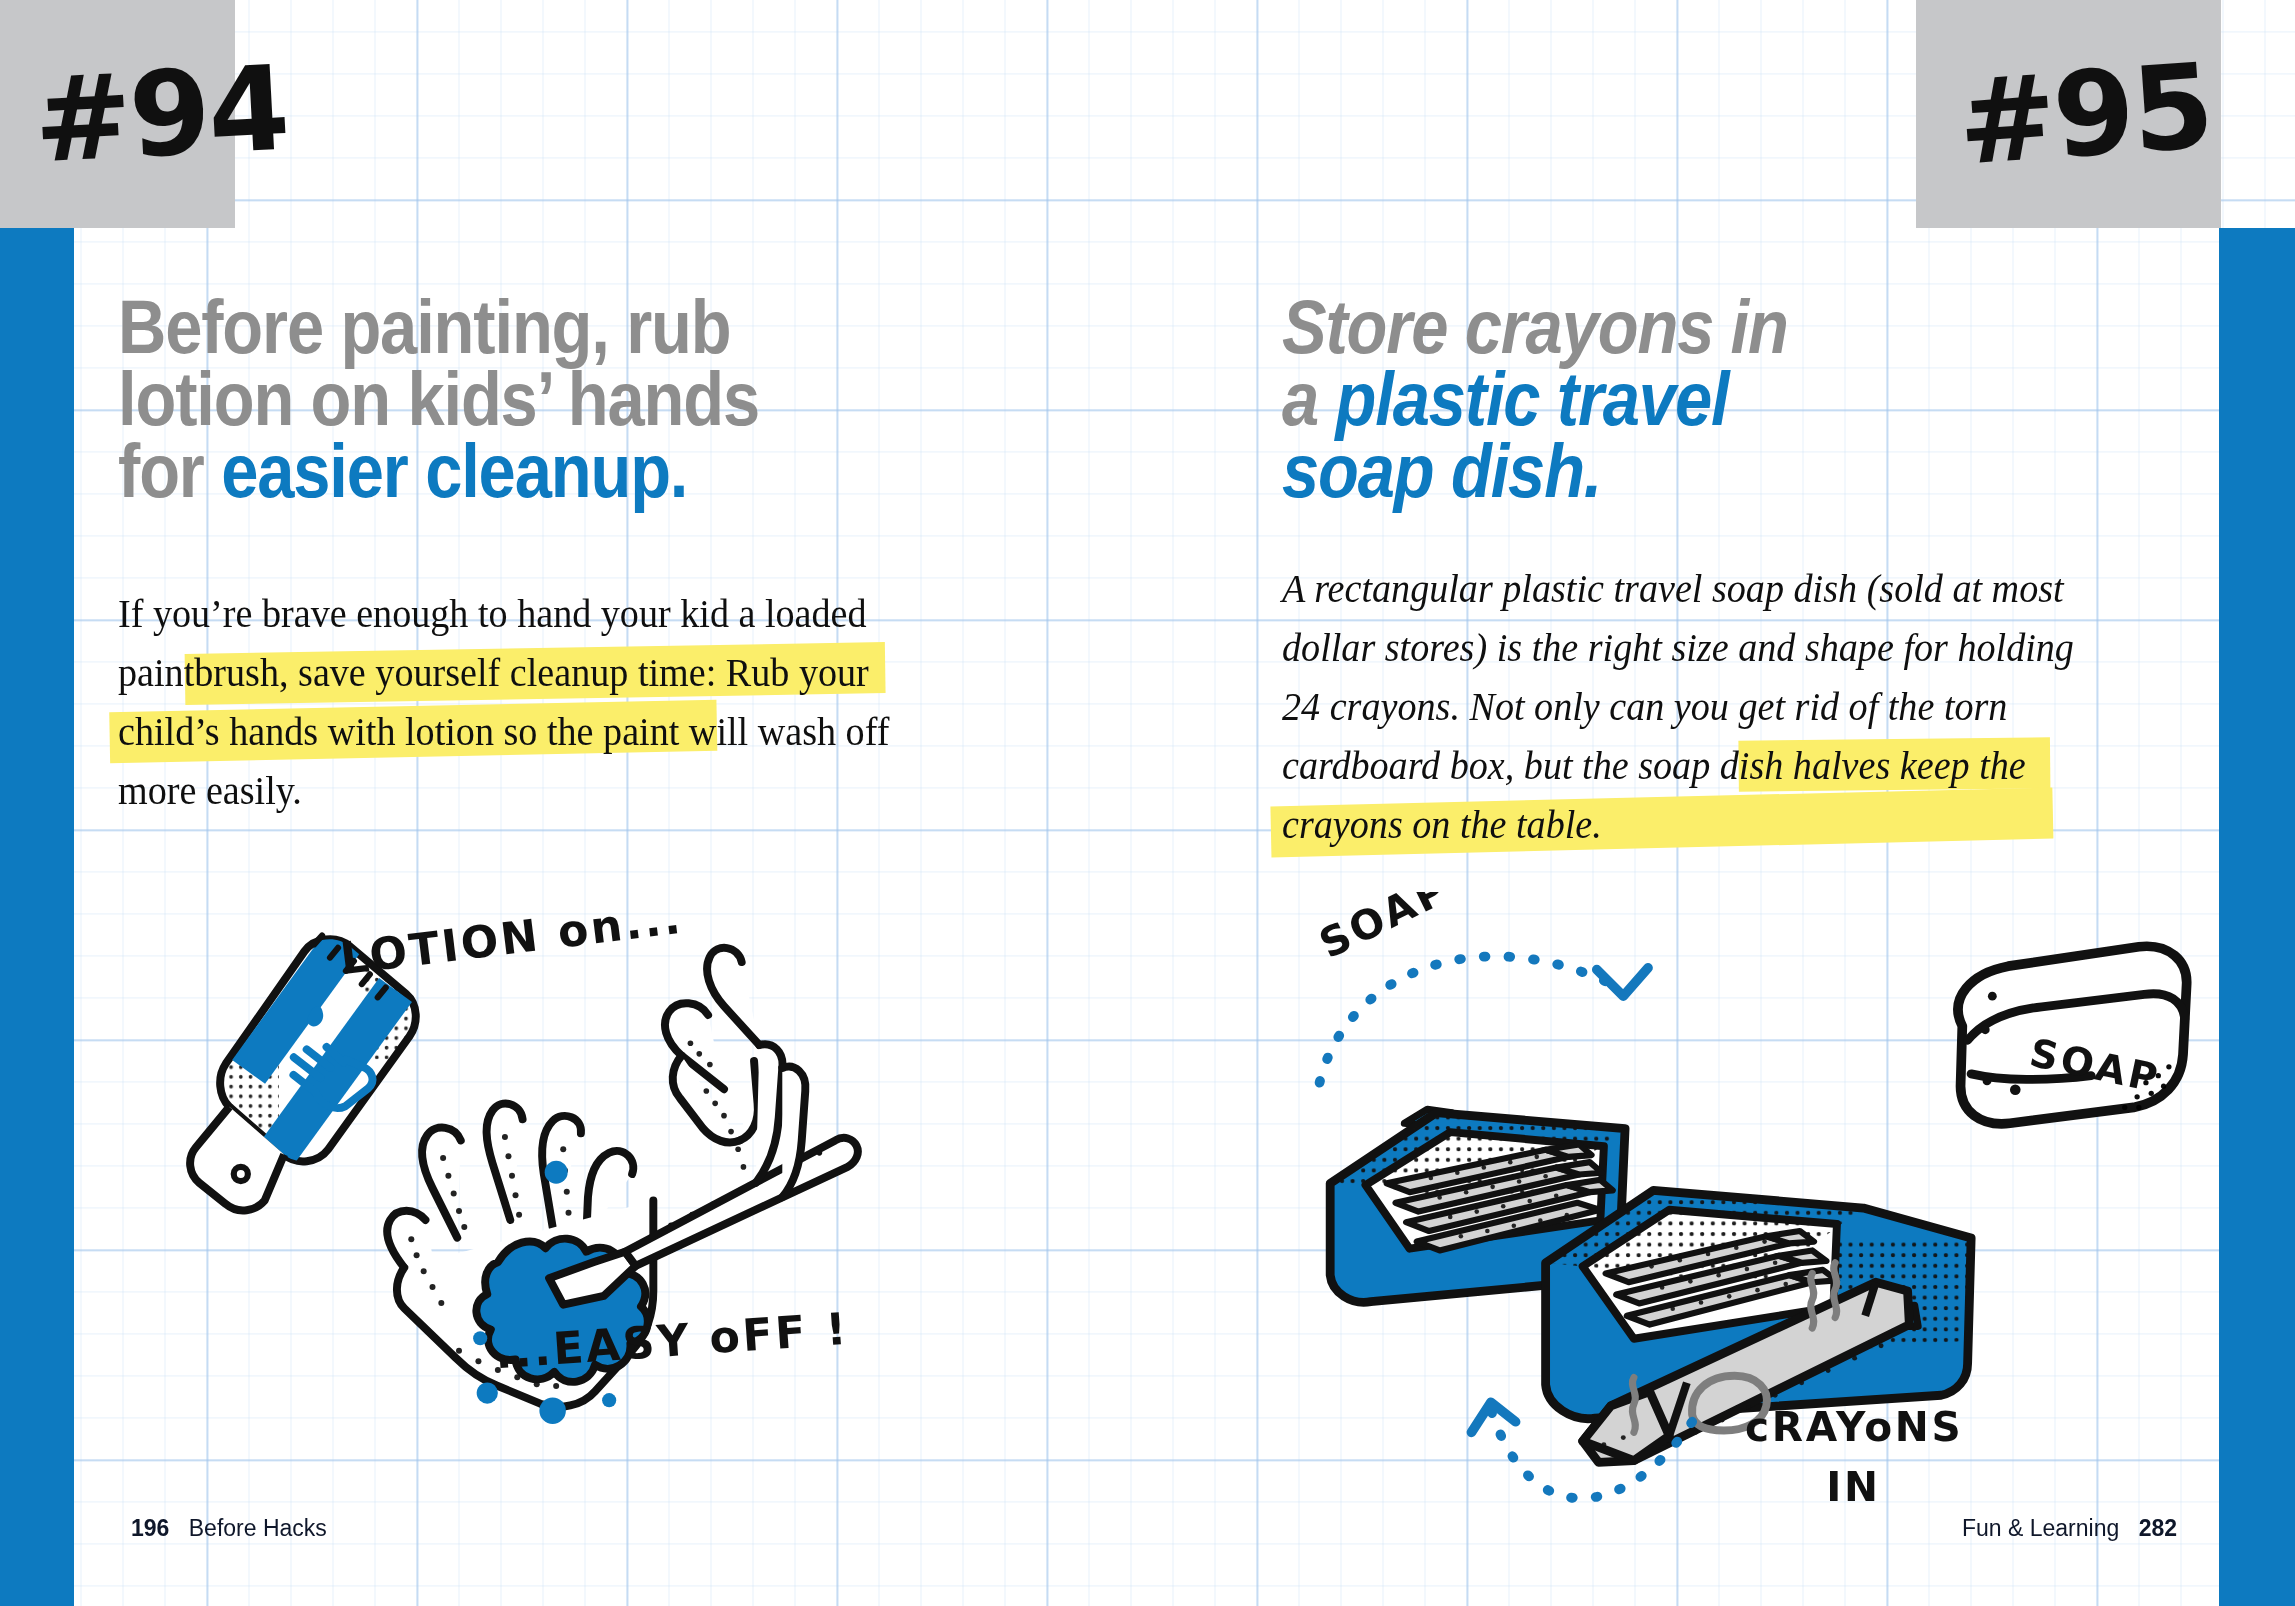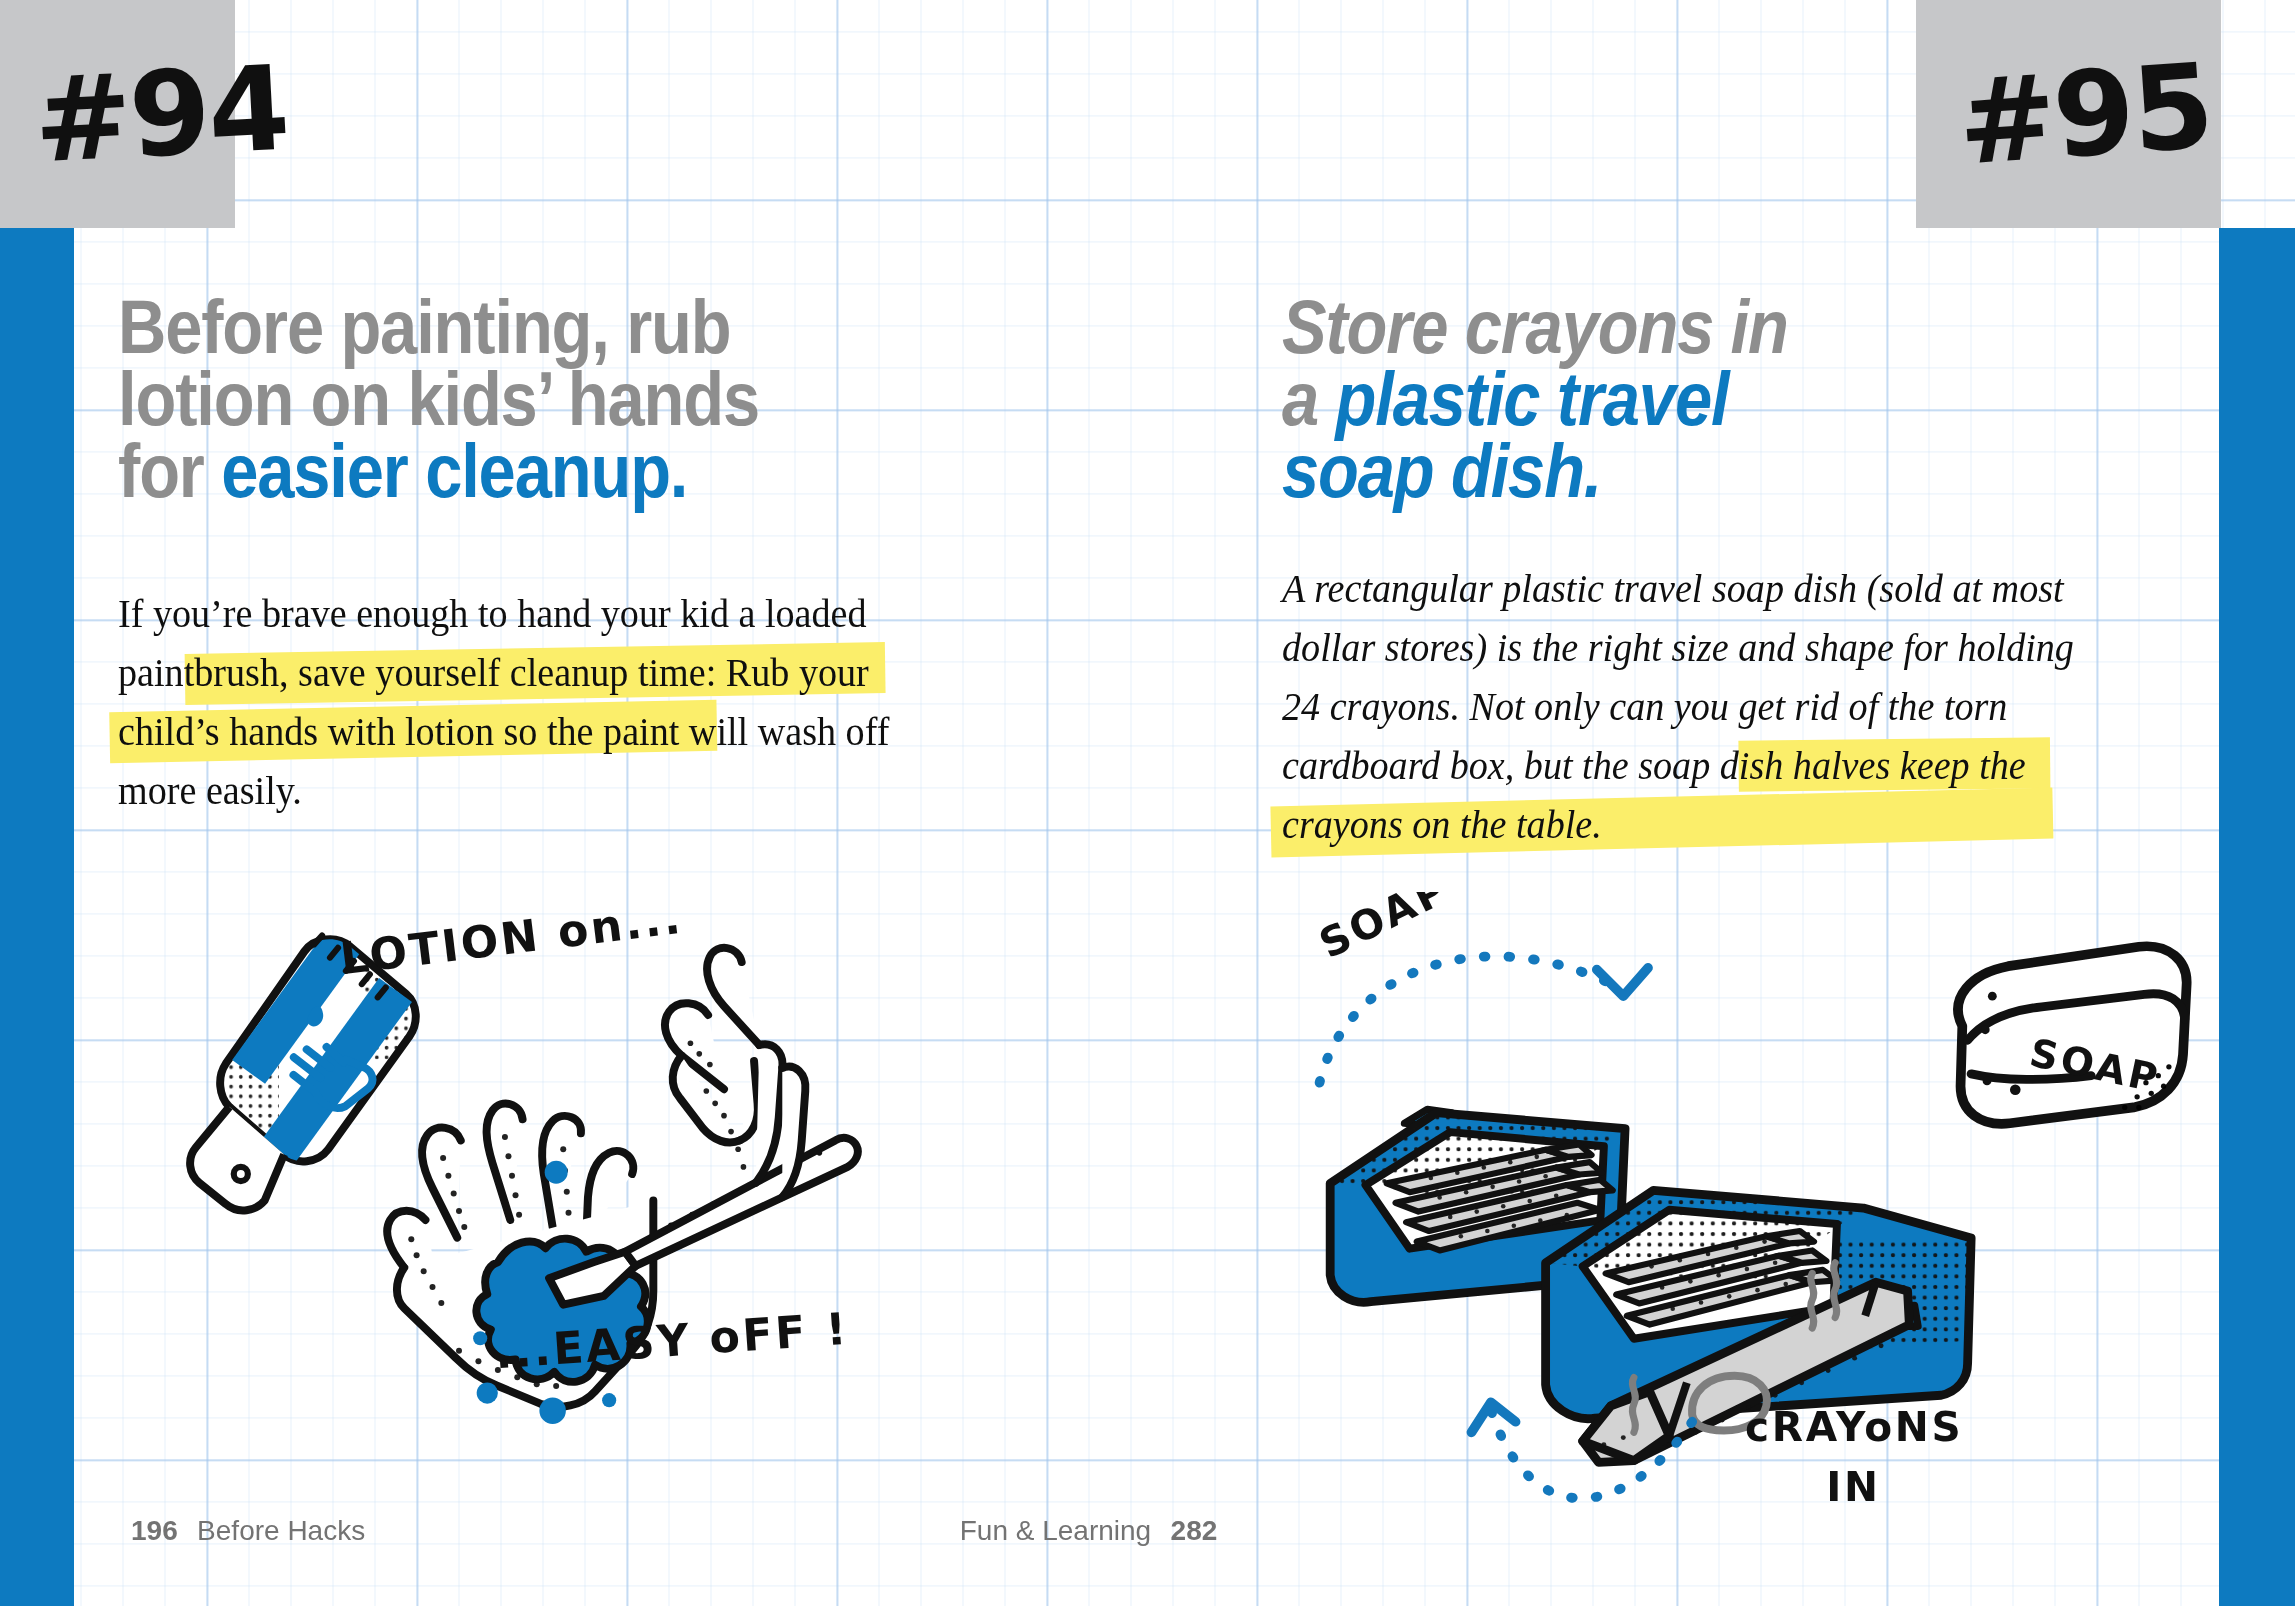--- a/index.html
+++ b/index.html
@@ -64,25 +64,25 @@
   }
   #col-left .body-copy{margin-top:76px;}
   #col-right .body-copy{margin-top:51px;}
   
   .hlband{position:absolute;background:#fbee6a;z-index:0;pointer-events:none;}
   .body-copy .txt{position:relative;z-index:1;}
   
   .footer{
     position:absolute;top:1515px;
     font-family:"Liberation Sans", sans-serif;
-    font-size:28px;color:#737373;
+    font-size:23px;color:#0f172a;
     display:flex;align-items:baseline;gap:19.4px;
   }
   #footer-left{left:131px;}
-  #footer-right{left:0;width:2177px;justify-content:center;}
+  #footer-right{left:0;width:2177px;justify-content:flex-end;}
   .pg{font-weight:700;}
   
   .illus{position:absolute;}
   #illus-left{left:141px;top:909px;}
   #illus-right{left:1254px;top:892px;}
   .handwrite{
     font-family:"DejaVu Sans", sans-serif;
     font-weight:700;fill:#111;
   }
 </style>

